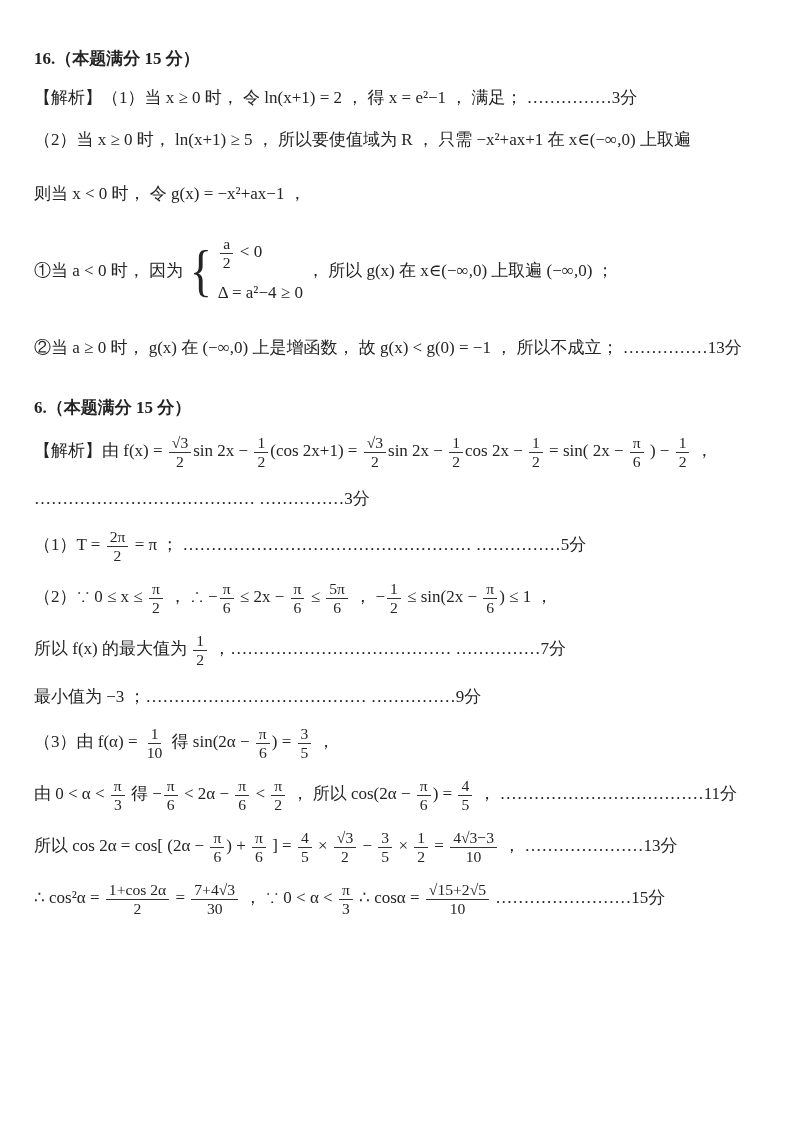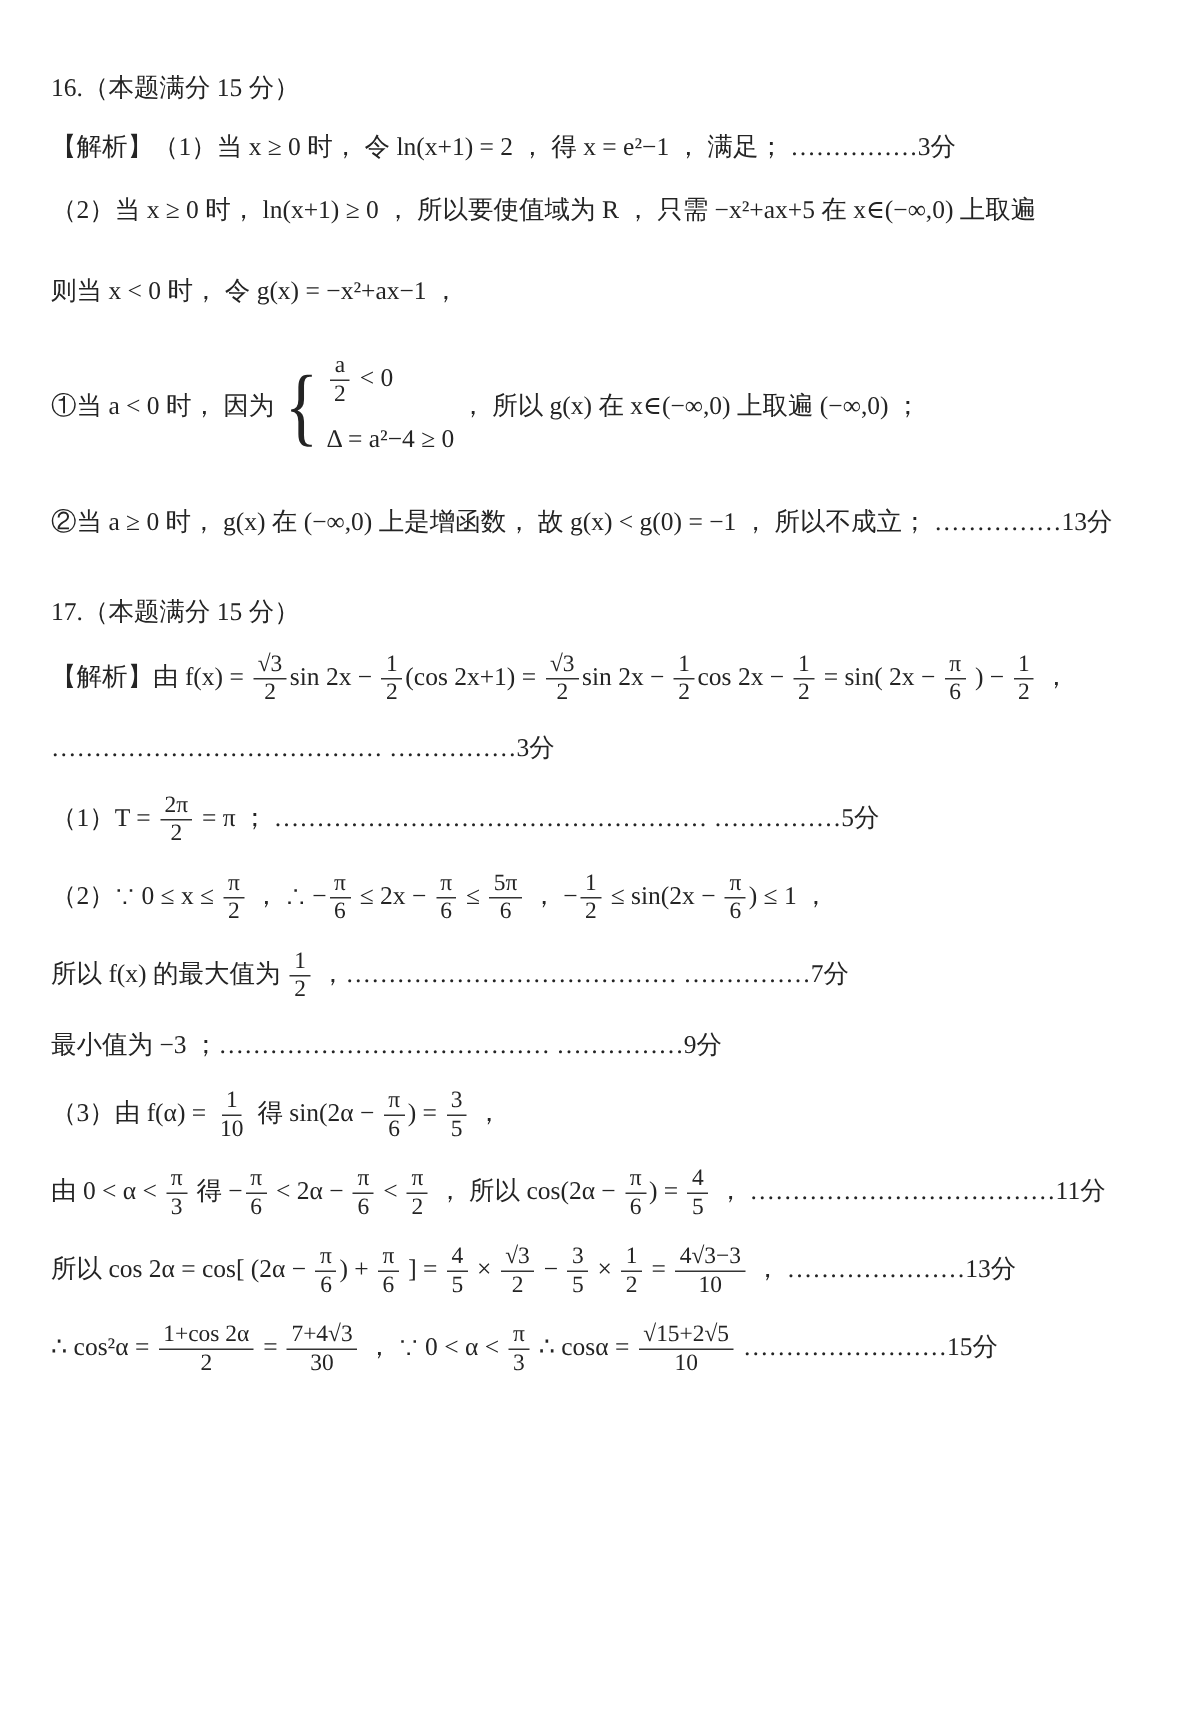--- a/index.html
+++ b/index.html
@@ -12,21 +12,21 @@
     color:#242424;
     font-family:"Liberation Serif","DejaVu Serif",serif;
     font-size:17px;
   }
   .line{
     margin:0 0 15px 0;
     line-height:1.55;
     word-break:break-word;
   }
   .title{
-    font-weight:normal;
+    font-weight:bold;
     margin-bottom:13px;
   }
   .gap-top{margin-top:28px;}
   .gap-top-lg{margin-top:34px;}
   
   .frac{
     display:inline-flex;
     flex-direction:column;
     align-items:center;
     vertical-align:middle;
@@ -64,21 +64,21 @@
 </style>
 </head>
 <body>
 
 <div class="page">
 
   <section>
     <div class="line title">16.（本题满分 15 分）</div>
 
     <div class="line">【解析】（1）当 x ≥ 0 时， 令 ln(x+1) = 2 ， 得 x = e²−1 ， 满足；  ……………3分</div>
-    <div class="line">（2）当 x ≥ 0 时， ln(x+1) ≥ 0 ， 所以要使值域为 R ， 只需 −x²+ax+5 在 x∈(−∞,0) 上取遍</div>
+    <div class="line">（2）当 x ≥ 0 时， ln(x+1) ≥ 5 ， 所以要使值域为 R ， 只需 −x²+ax+1 在 x∈(−∞,0) 上取遍</div>
 
     <div class="line gap-top">则当 x &lt; 0 时， 令 g(x) = −x²+ax−1 ，</div>
 
     <div class="line case-line gap-top">
       <span>①当 a &lt; 0 时， 因为</span>
       <span class="cases">
         <span class="brace">{</span>
         <span class="rows">
           <span><span class="frac">
                 <span class="num">a</span>
@@ -87,21 +87,21 @@
           <span>Δ = a²−4 ≥ 0</span>
         </span>
       </span>
       <span>， 所以 g(x) 在 x∈(−∞,0) 上取遍 (−∞,0) ；</span>
     </div>
 
     <div class="line gap-top">②当 a ≥ 0 时， g(x) 在 (−∞,0) 上是增函数， 故 g(x) &lt; g(0) = −1 ， 所以不成立；  ……………13分</div>
   </section>
 
   <section>
-    <div class="line title gap-top-lg">17.（本题满分 15 分）</div>
+    <div class="line title gap-top-lg">6.（本题满分 15 分）</div>
 
     <div class="line">【解析】由 f(x) = <span class="frac">
           <span class="num">√3</span>
           <span class="den">2</span>
         </span>sin 2x − <span class="frac">
           <span class="num">1</span>
           <span class="den">2</span>
         </span>(cos 2x+1) = <span class="frac">
           <span class="num">√3</span>
           <span class="den">2</span>

